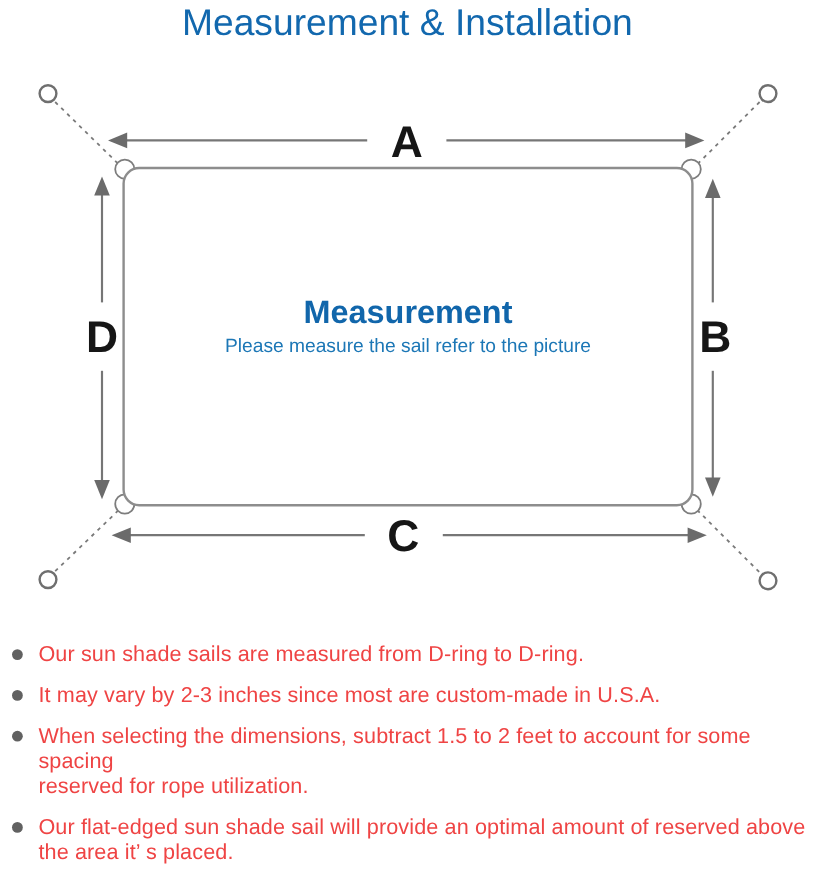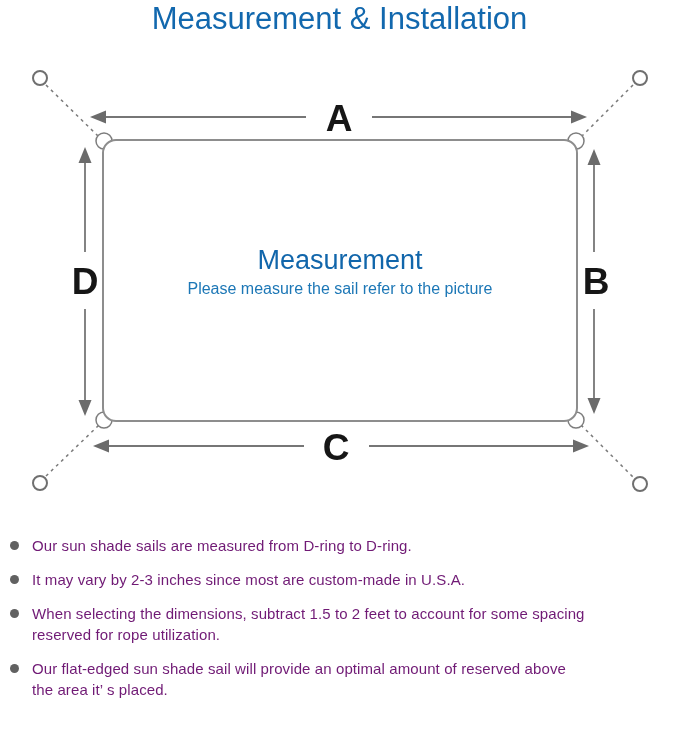--- a/index.html
+++ b/index.html
@@ -24,31 +24,31 @@
     font-family:"Liberation Sans", sans-serif;
     font-size:37px;font-weight:700;fill:#161616;
     text-anchor:middle;dominant-baseline:central;
   }
 
   .center-caption{
     position:absolute;left:103px;top:246px;width:474px;
     text-align:center;
   }
   .center-caption h2{
-    margin:0;font-size:27px;font-weight:400;color:#1166ab;line-height:28px;
+    margin:0;font-size:27px;font-weight:700;color:#1166ab;line-height:28px;
   }
   .center-caption p{
     margin:5px 0 0 0;font-size:16px;color:#1c77b6;line-height:19px;
   }
 
   .notes{position:absolute;left:10px;top:535px;width:662px;}
   .note-item{display:flex;align-items:flex-start;gap:13px;margin-bottom:13px;}
   .note-dot{flex:none;width:9px;height:9px;border-radius:50%;background:#616161;margin-top:6px;}
   .note-text{
-    font-size:15px;line-height:21px;color:#701a75;
+    font-size:18px;line-height:21px;color:#ef4444;
     white-space:pre-line;letter-spacing:0.1px;
   }
 </style>
 </head>
 <body>
 
 <div class="page">
 
   <div class="page-title">Measurement &amp; Installation</div>
 

